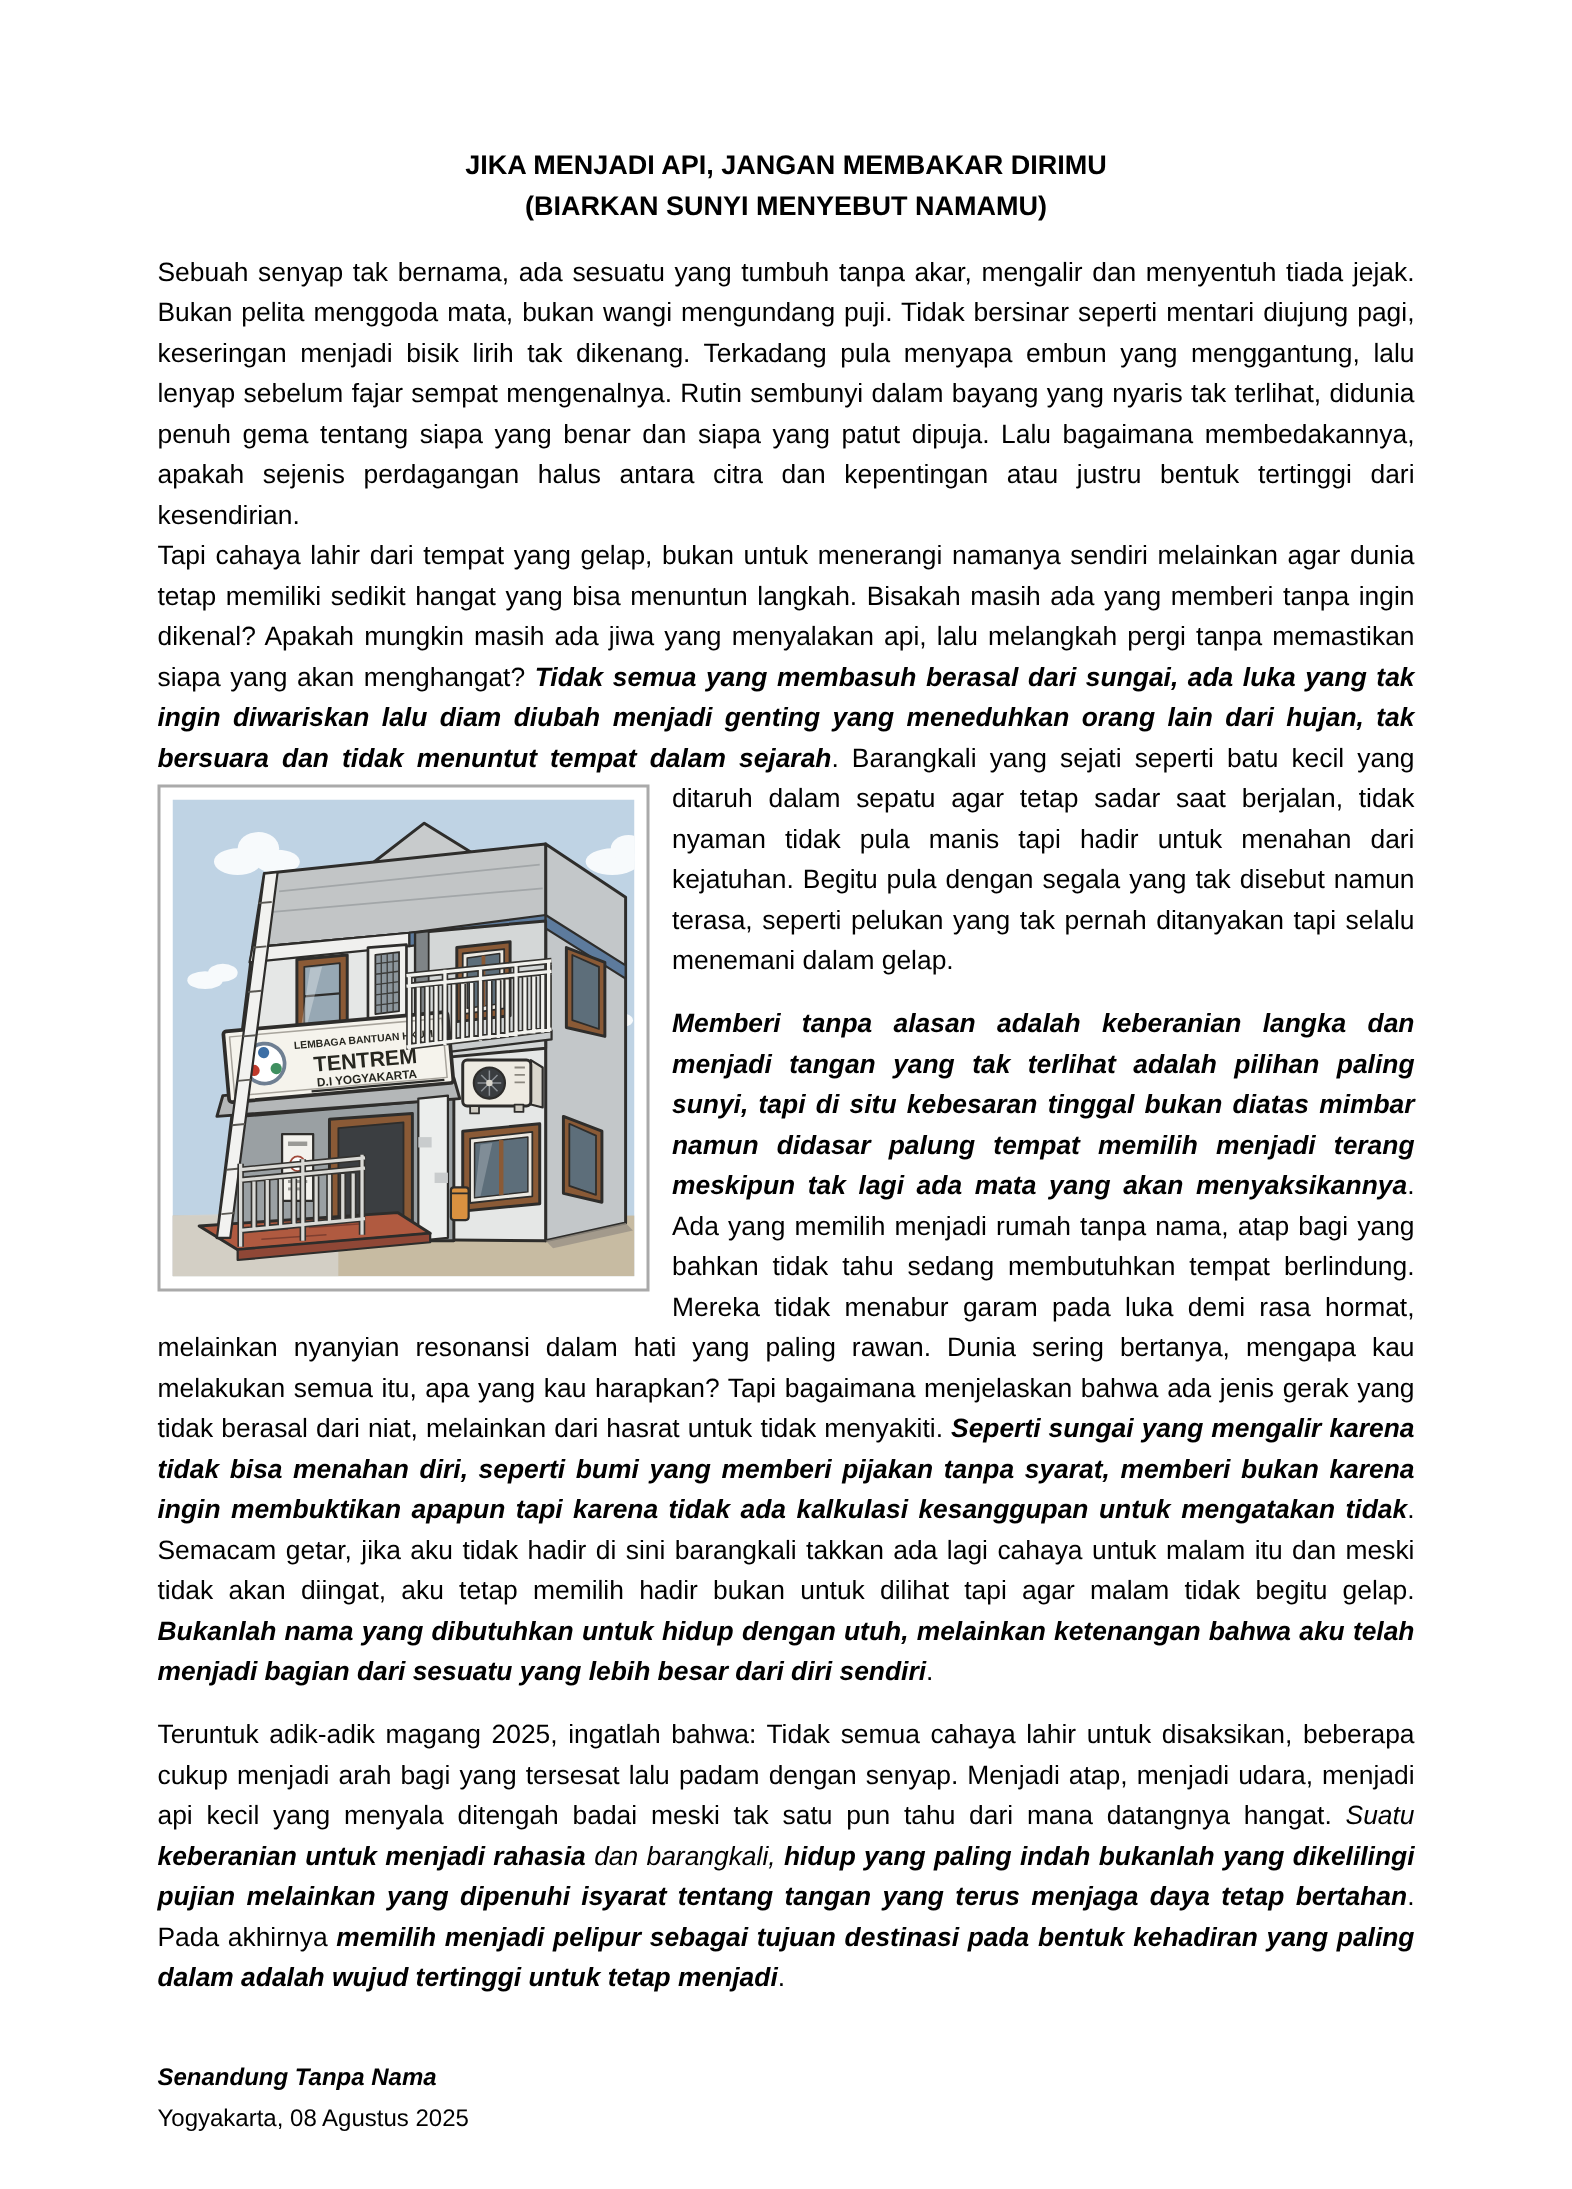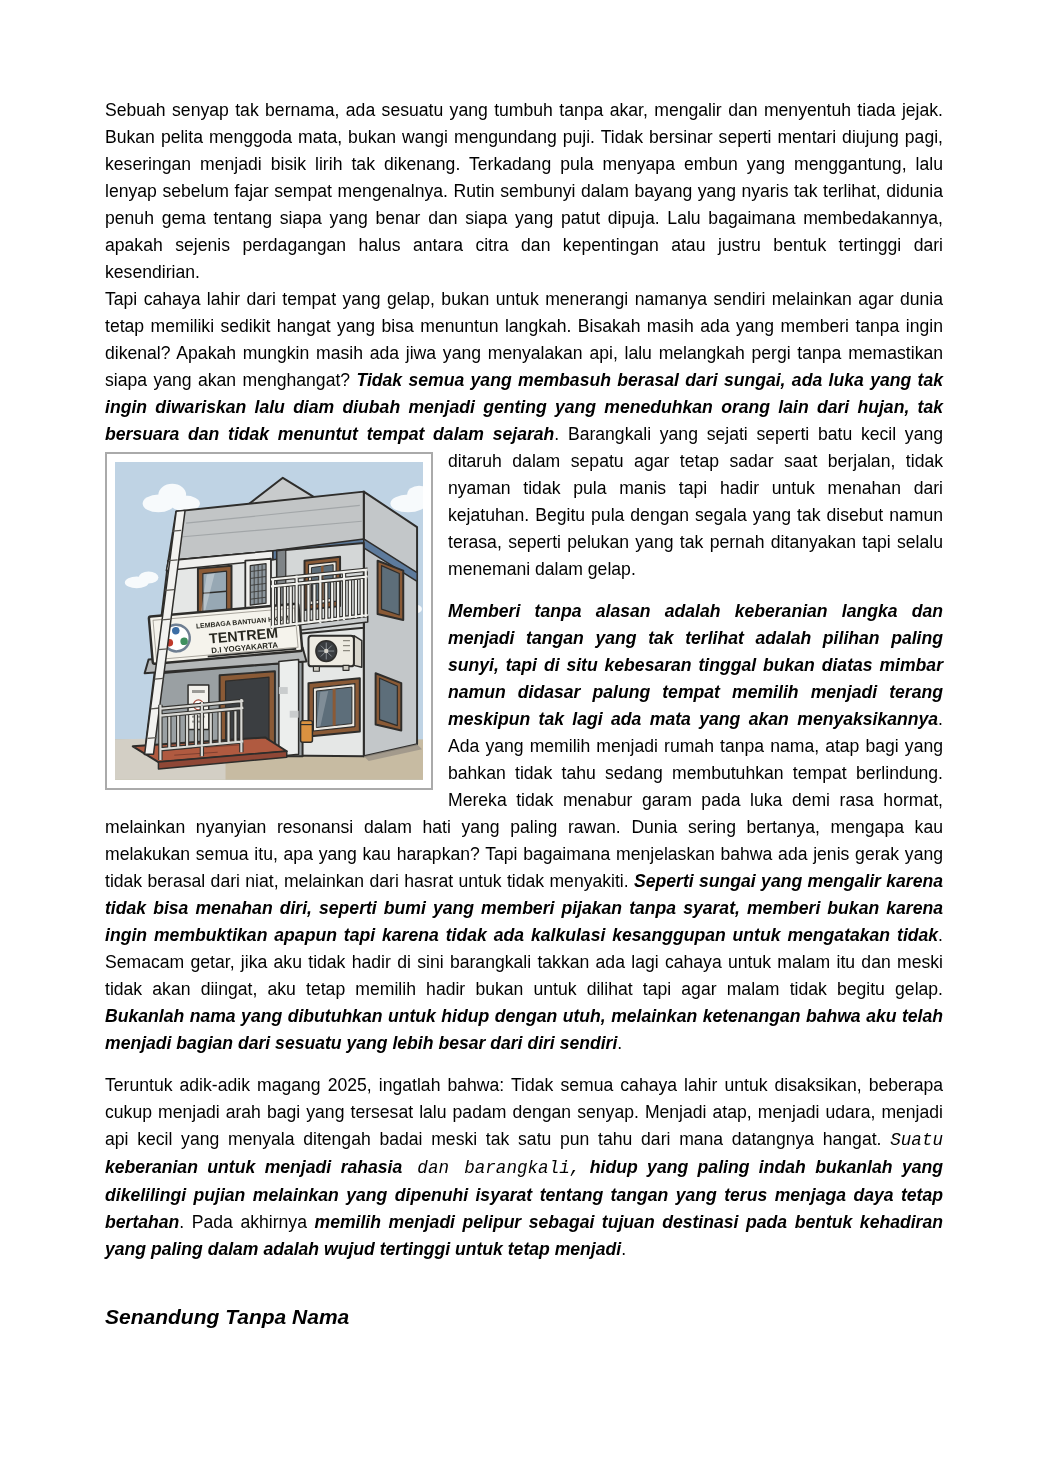--- a/index.html
+++ b/index.html
@@ -20,46 +20,50 @@
   }
   .doc-title span { display:block; }
   p.body-par {
     margin:0;
     font-size:17.6px;
     line-height:27px;
     text-align:justify;
   }
   p.body-par.spaced { margin-top:15px; }
   .run-b  { font-weight:normal; }
-  .run-i  { font-style:italic;font-family:Liberation Mono, monospace; }
+  .run-i  { font-style:italic; }
   .run-bi { font-weight:bold; font-style:italic; }
   .figure-float {
     float:left;
     width:328px;
     box-sizing:border-box;
     background:#ffffff;
     border:2px solid #aaaaaa;
     padding:8px;
     margin:4px 15px 6px 0;
   }
   .figure-float svg { display:block; width:100%; height:auto; }
   .figure-float text {
     font-family:"Liberation Sans", sans-serif;
     font-weight:bold;
     fill:#26261f;
   }
-  .signature { margin-top:40px; font-size:21px; line-height:27px; }
+  .signature { margin-top:40px; font-size:16px; line-height:27px; }
   .signature p { margin:0; }
   .sig-bi { font-weight:bold; font-style:italic; }
 </style>
 </head>
 <body>
 
 <div class="page">
 
+  <h1 class="doc-title">
+    <span>JIKA MENJADI API, JANGAN MEMBAKAR DIRIMU</span>
+    <span>(BIARKAN SUNYI MENYEBUT NAMAMU)</span>
+  </h1>
 
   <p class="body-par"><span>Sebuah senyap tak bernama, ada sesuatu yang tumbuh tanpa akar, mengalir dan menyentuh tiada jejak. Bukan pelita menggoda mata, bukan wangi mengundang puji. Tidak bersinar seperti mentari diujung pagi, keseringan menjadi bisik lirih tak dikenang. Terkadang pula menyapa embun yang menggantung, lalu lenyap sebelum fajar sempat mengenalnya. Rutin sembunyi dalam bayang yang nyaris tak terlihat, didunia penuh gema tentang siapa yang benar dan siapa yang patut dipuja. Lalu bagaimana membedakannya, apakah sejenis perdagangan halus antara citra dan kepentingan atau justru bentuk tertinggi dari kesendirian.</span></p>
   <p class="body-par"><span>Tapi cahaya lahir dari tempat yang gelap, bukan untuk menerangi namanya sendiri melainkan agar dunia tetap memiliki sedikit hangat yang bisa menuntun langkah. Bisakah masih ada yang memberi tanpa ingin dikenal? Apakah mungkin masih ada jiwa yang menyalakan api, lalu melangkah pergi tanpa memastikan siapa yang akan menghangat? </span><span class="run-bi">Tidak semua yang membasuh berasal dari sungai, ada luka yang tak ingin diwariskan lalu diam diubah menjadi genting yang meneduhkan orang lain dari hujan, tak bersuara dan tidak menuntut tempat dalam sejarah</span><span>. Barangkali yang sejati seperti batu kecil yang ditaruh </span>
   <span class="figure-float">
         <svg viewBox="0 0 312 322" xmlns="http://www.w3.org/2000/svg">
 
     <rect x="0" y="0" width="312" height="322" fill="#bfd3e4"></rect>
 
     <g fill="#f7fafc">
       <g>
@@ -223,15 +227,16 @@
       <use href="#porchrail" stroke="#d9d9d5" stroke-width="2.2" fill="none"></use>
     </g>
   </svg>
       </span>
 <span>dalam sepatu agar tetap sadar saat berjalan, tidak nyaman tidak pula manis tapi hadir untuk menahan dari kejatuhan. Begitu pula dengan segala yang tak disebut namun terasa, seperti pelukan yang tak pernah ditanyakan tapi selalu menemani dalam gelap.</span></p>
   <p class="body-par spaced"><span class="run-bi">Memberi tanpa alasan adalah keberanian langka dan menjadi tangan yang tak terlihat adalah pilihan paling sunyi, tapi di situ kebesaran tinggal bukan diatas mimbar namun didasar palung tempat memilih menjadi terang meskipun tak lagi ada mata yang akan menyaksikannya</span><span>. Ada yang memilih menjadi rumah tanpa nama, atap bagi yang bahkan tidak tahu sedang membutuhkan tempat berlindung. Mereka tidak menabur garam pada luka demi rasa hormat, melainkan nyanyian resonansi dalam hati yang paling rawan. Dunia sering bertanya, mengapa kau melakukan semua itu, apa yang kau harapkan? Tapi bagaimana menjelaskan bahwa ada jenis gerak yang tidak berasal dari niat, melainkan dari hasrat untuk tidak menyakiti. </span><span class="run-bi">Seperti sungai yang mengalir karena tidak bisa menahan diri, seperti bumi yang memberi pijakan tanpa syarat, memberi bukan karena ingin membuktikan apapun tapi karena tidak ada kalkulasi kesanggupan untuk mengatakan tidak</span><span>. Semacam getar, jika aku tidak hadir di sini barangkali takkan ada lagi cahaya untuk malam itu dan meski tidak akan diingat, aku tetap memilih hadir bukan untuk dilihat tapi agar malam tidak begitu gelap. </span><span class="run-bi">Bukanlah nama yang dibutuhkan untuk hidup dengan utuh, melainkan ketenangan bahwa aku telah menjadi bagian dari sesuatu yang lebih besar dari diri sendiri</span><span>.</span></p>
   <p class="body-par spaced"><span class="run-b">Teruntuk adik-adik magang 2025, ingatlah bahwa</span><span>: Tidak semua cahaya lahir untuk disaksikan, beberapa cukup menjadi arah bagi yang tersesat lalu padam dengan senyap. Menjadi atap, menjadi udara, menjadi api kecil yang menyala ditengah badai meski tak satu pun tahu dari mana datangnya hangat. </span><span class="run-i">Suatu </span><span class="run-bi">keberanian untuk menjadi rahasia</span><span class="run-i"> dan barangkali,</span><span class="run-bi"> hidup yang paling indah bukanlah yang dikelilingi pujian melainkan yang dipenuhi isyarat tentang tangan yang terus menjaga daya tetap bertahan</span><span>. Pada akhirnya </span><span class="run-bi">memilih menjadi pelipur sebagai tujuan destinasi pada bentuk kehadiran yang paling dalam adalah wujud tertinggi untuk tetap menjadi</span><span>.</span></p>
 
   <div class="signature">
     <p class="sig-bi">Senandung Tanpa Nama</p>
+    <p>Yogyakarta, 08 Agustus 2025</p>
   </div>
 
 </div>
 
 </body></html>

